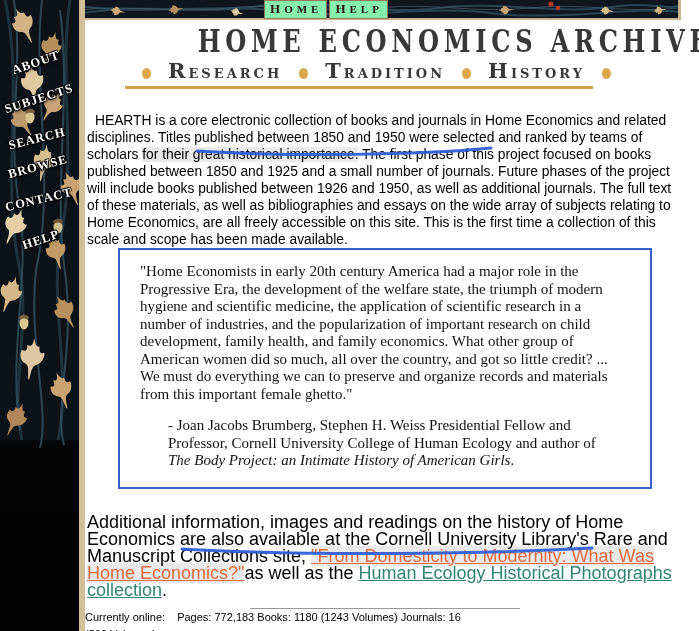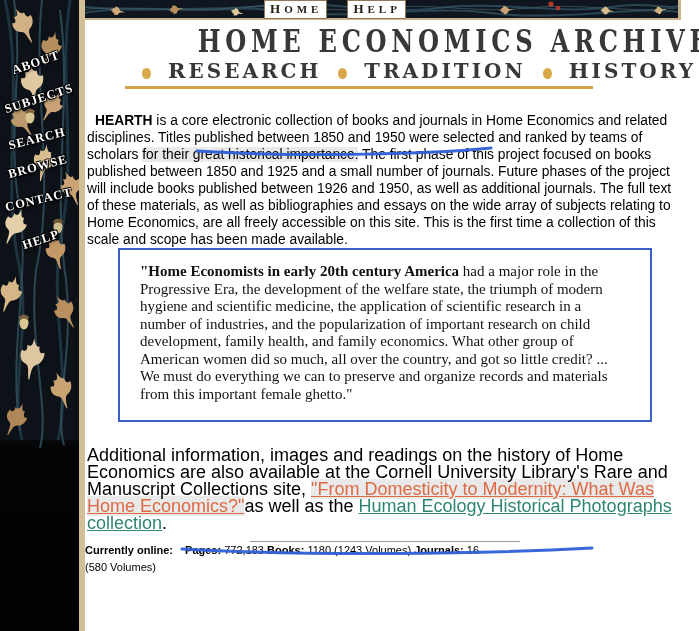--- a/index.html
+++ b/index.html
@@ -16,22 +16,22 @@
     border-right:3px solid #cbb58e;
     z-index:1;
   }
   .banner svg{position:absolute;left:0;top:0;}
   .home-page-label{
     position:absolute;left:186px;top:1px;z-index:3;white-space:nowrap;
     font-family:"Liberation Serif", serif;font-weight:bold;font-size:11px;
     letter-spacing:4px;color:#241a10;
   }
   .home-page-label .tile{
-    display:inline-block;background:#ffffff;padding:0 4px 1px 5px;
-    box-shadow:0 0 0 1px #8f7a55;margin-right:22px;font-family:Liberation Serif, serif;
+    display:inline-block;background:#86efac;padding:0 4px 1px 5px;
+    box-shadow:0 0 0 1px #8f7a55;margin-right:4px;font-family:Liberation Serif, serif;
   }
   .home-page-label .tile::first-letter{font-size:13px;}
   
   .sidebar{
     position:absolute;left:0;top:0;width:79px;height:631px;z-index:2;
     background:linear-gradient(#0d1118 0px,#0d1118 425px,#040404 450px,#020202 631px);
     border-right:6px solid #d2bf98;
   }
   .sidebar svg{position:absolute;left:0;top:0;}
   .nav-item{
@@ -42,21 +42,21 @@
   }
   
   .content{position:absolute;left:85px;top:20px;right:0;bottom:0;z-index:1;color:#000;}
   .header-block{position:absolute;left:40px;top:6px;width:468px;text-align:center;}
   .site-title{
     font-family:"DejaVu Serif", serif;font-weight:bold;font-size:31px;line-height:1.0;
     letter-spacing:6px;color:#383838;white-space:nowrap;display:inline-block;
     transform:scaleX(0.78);transform-origin:center;
   }
   .subtitle{margin-top:2px;white-space:nowrap;color:#383838;
-    font-family:"DejaVu Serif", serif;font-weight:bold;font-size:20px;line-height:1.1;}
+    font-family:"DejaVu Serif", serif;font-weight:bold;font-size:13px;line-height:1.1;}
   .sub-word{display:inline-block;letter-spacing:3px;}
   .sub-word::first-letter{font-size:21px;}
   .gold-dot{display:inline-block;width:9px;height:11px;border-radius:50%;
     background:#d9a84b;margin:0 17px;vertical-align:-1px;}
   .gold-rule{height:3px;background:#d2a24a;margin-top:4px;}
   p{margin:0;}
   .intro{
     margin:92px 0 0 2px;width:586px;font-size:13.8px;line-height:17px;text-indent:8px;
   }
   .hl{background:rgba(0,0,0,0.085);}
@@ -68,21 +68,21 @@
   }
   .quote-attrib{margin:14px 0 0 28px;width:440px;}
   .italic{font-style:italic;}
   
   .additional{margin:25px 0 0 2px;width:586px;font-size:18px;line-height:17px;}
   a.link-orange{color:#de6a43;text-decoration:underline;cursor:pointer;}
   a.link-teal{color:#2f8575;text-decoration:underline;cursor:pointer;}
   
   .stats-divider{width:270px;margin:9px 0 0 165px;border-top:1px solid #999;}
   .stats{width:545px;font-size:11px;line-height:17px;}
-  .b{font-weight:bold;}
+  .b{font-weight:normal;}
   .gap{display:inline-block;width:9px;}
   
   .annot{position:absolute;left:0;top:0;z-index:9;pointer-events:none;}
 </style>
 </head>
 <body>
 
 <div class="banner">
   <svg width="599" height="18" viewBox="0 0 599 18">
     <rect width="599" height="18" fill="#10161f"></rect>
@@ -166,20 +166,21 @@
   <div class="header-block">
     <div><span class="site-title">HOME ECONOMICS ARCHIVE</span></div>
     <div class="subtitle"><span class="gold-dot"></span><span class="sub-word">RESEARCH</span><span class="gold-dot"></span><span class="sub-word">TRADITION</span><span class="gold-dot"></span><span class="sub-word">HISTORY</span><span class="gold-dot"></span></div>
     <div class="gold-rule"></div>
   </div>
 
   <p class="intro"><span class="b">HEARTH</span><span> is a core electronic collection of books and journals in Home Economics and related disciplines. </span><span>Titles published between 1850 and 1950</span><span> were selected and ranked by teams of scholars </span><span class="hl">for their great historical importance.</span><span> The first phase of this project focused on books published between 1850 and 1925 and a small number of journals. Future phases of the project will include books published between 1926 and 1950, as well as additional journals. The full text of these materials, as well as bibliographies and essays on the wide array of subjects relating to Home Economics, are all freely accessible on this site. This is the first time a collection of this scale and scope has been made available.</span></p>
 
   <div class="quote-box">
     <p><span class="b">"Home Economists in early 20th century America</span><span> had a major role in the Progressive Era, the development of the welfare state, the triumph of modern hygiene and scientific medicine, the application of scientific research in a number of industries, and the popularization of important research on child development, family health, and family economics. What other group of American women did so much, all over the country, and got so little credit? ... We must do everything we can to preserve and organize records and materials from this important female ghetto."</span></p>
+    <p class="quote-attrib"><span>- Joan Jacobs Brumberg, Stephen H. Weiss Presidential Fellow and Professor, Cornell University College of Human Ecology and author of </span><span class="italic">The Body Project: an Intimate History of American Girls</span><span>.</span></p>
   </div>
 
   <p class="additional"><span>Additional information, images and readings on the history of Home Economics are also available at the </span><span>Cornell University Library's Rare and Manuscript Collections site,</span><span> </span><a class="link-orange hl">"From Domesticity to Modernity: What Was Home Economics?"</a><span>as well as the </span><a class="link-teal">Human Ecology Historical Photographs collection</a><span>.</span></p>
 
   <div class="stats-divider"></div>
   <div class="stats">
     <span class="b">Currently online:</span><span class="gap"></span>
     <span class="b">Pages:</span>
     <span>772,183</span>
     <span class="b">Books:</span>

